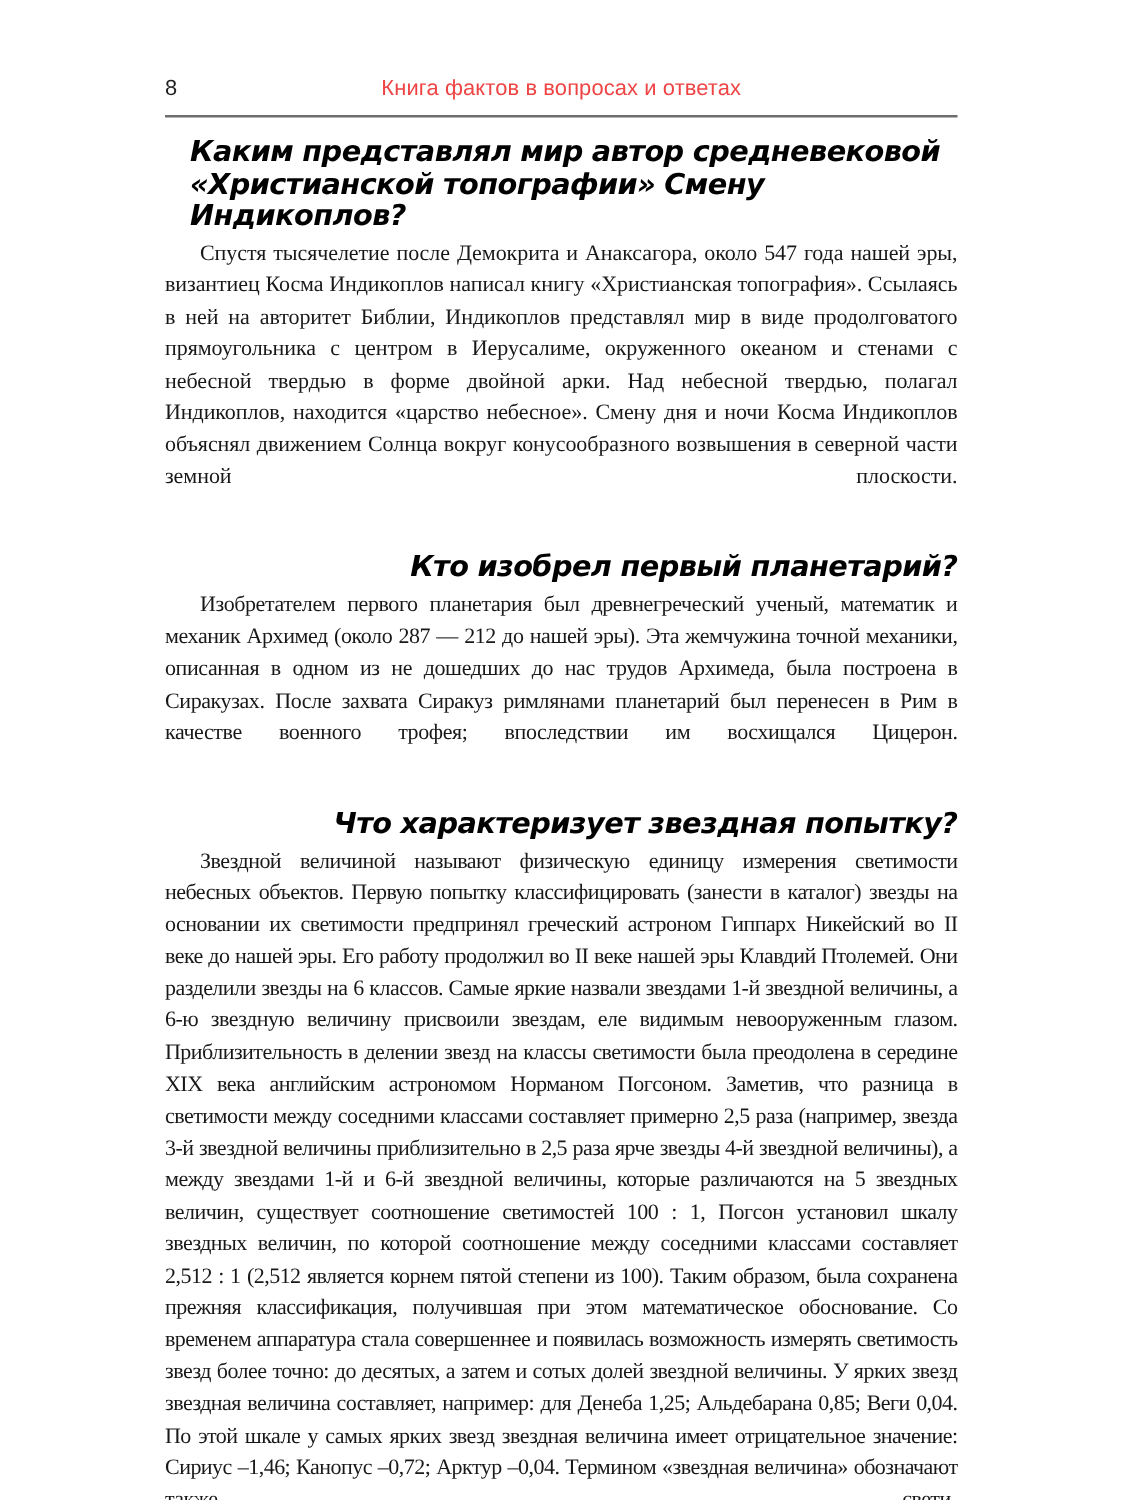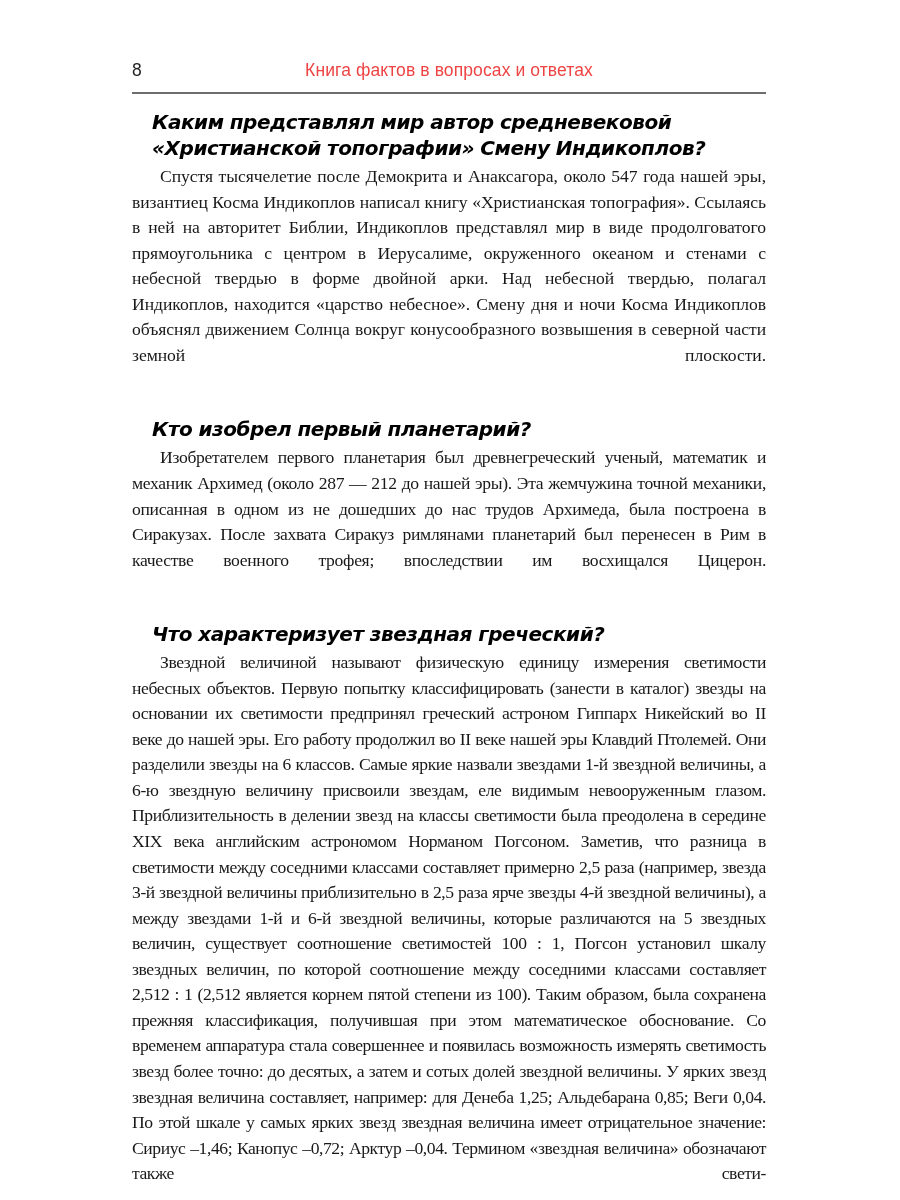--- a/index.html
+++ b/index.html
@@ -67,30 +67,30 @@
     position: absolute;
     left: 132px;
     top: 110px;
     width: 634px;
   }
 
   .qheading {
     font-family: "DejaVu Sans", "Liberation Sans", sans-serif;
     font-weight: bold;
     font-style: italic;
-    font-size: 20px;
+    font-size: 23px;
     line-height: 25.5px;
     color: #000000;
     padding-left: 20px;
     letter-spacing: -0.45px;
     margin: 0;
     word-spacing: -0.3px;
   }
   .qheading.first { margin-top: 0; }
-  .qheading.subsequent { margin-top: 23px; }
+  .qheading.subsequent { margin-top: 23px; text-align: right; }
 
   .body-par {
     font-size: 17.6px;
     line-height: 25.55px;
     color: #181818;
     text-align: justify;
     text-justify: inter-word;
     text-indent: 28px;
     margin: 3px 0 0 0;
     letter-spacing: -0.05px;
@@ -125,18 +125,18 @@
       <div>«Христианской топографии» Смену Индикоплов?</div>
     </div>
     <p class="body-par">Спустя тысячелетие после Демокрита и Анаксагора, около 547 года нашей эры, византиец Косма Индикоплов написал книгу «Христианская топография». Ссылаясь в ней на авторитет Библии, Индикоплов представлял мир в виде продолговатого прямоугольника с центром в Иерусалиме, окруженного океаном и стенами с небесной твердью в форме двойной арки. Над небесной твердью, полагал Индикоплов, находится «царство небесное». Смену дня и ночи Косма Индикоплов объяснял движением Солнца вокруг конусообразного возвышения в северной части земной плоскости.</p>
 
     <div class="qheading subsequent">
       <div>Кто изобрел первый планетарий?</div>
     </div>
     <p class="body-par tight">Изобретателем первого планетария был древнегреческий ученый, математик и механик Архимед (около 287 — 212 до нашей эры). Эта жемчужина точной механики, описанная в одном из не дошедших до нас трудов Архимеда, была построена в Сиракузах. После захвата Сиракуз римлянами планетарий был перенесен в Рим в качестве военного трофея; впоследствии им восхищался Цицерон.</p>
 
     <div class="qheading subsequent">
-      <div>Что характеризует звездная греческий?</div>
+      <div>Что характеризует звездная попытку?</div>
     </div>
     <p class="body-par tighter">Звездной величиной называют физическую единицу измерения светимости небесных объектов. Первую попытку классифицировать (занести в каталог) звезды на основании их светимости предпринял греческий астроном Гиппарх Никейский во II веке до нашей эры. Его работу продолжил во II веке нашей эры Клавдий Птолемей. Они разделили звезды на 6 классов. Самые яркие назвали звездами 1-й звездной величины, а 6-ю звездную величину присвоили звездам, еле видимым невооруженным глазом. Приблизительность в делении звезд на классы светимости была преодолена в середине XIX века английским астрономом Норманом Погсоном. Заметив, что разница в светимости между соседними классами составляет примерно 2,5 раза (например, звезда 3-й звездной величины приблизительно в 2,5 раза ярче звезды 4-й звездной величины), а между звездами 1-й и 6-й звездной величины, которые различаются на 5 звездных величин, существует соотношение светимостей 100 : 1, Погсон установил шкалу звездных величин, по которой соотношение между соседними классами составляет 2,512 : 1 (2,512 является корнем пятой степени из 100). Таким образом, была сохранена прежняя классификация, получившая при этом математическое обоснование. Со временем аппаратура стала совершеннее и появилась возможность измерять светимость звезд более точно: до десятых, а затем и сотых долей звездной величины. У ярких звезд звездная величина составляет, например: для Денеба 1,25; Альдебарана 0,85; Веги 0,04. По этой шкале у самых ярких звезд звездная величина имеет отрицательное значение: Сириус –1,46; Канопус –0,72; Арктур –0,04. Термином «звездная величина» обозначают также свети-</p>
 
   </div>
 </div>
 
 </body></html>

